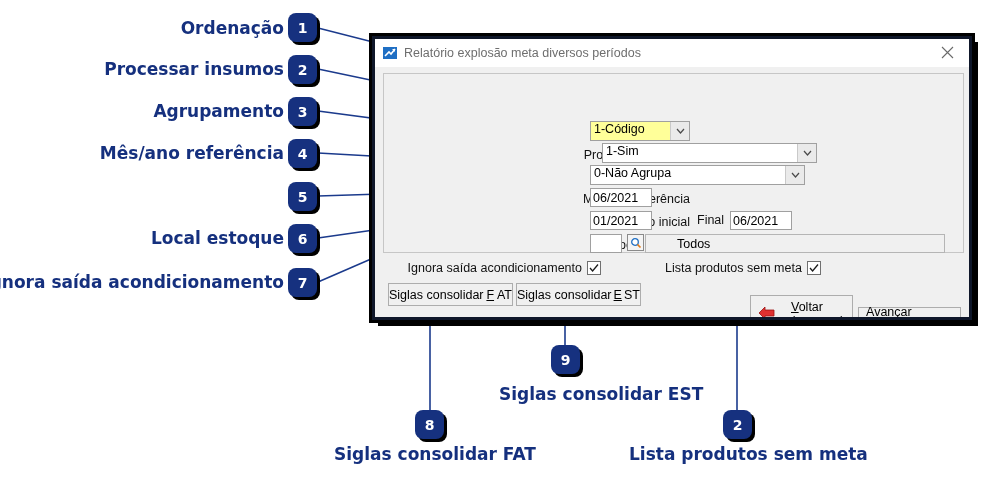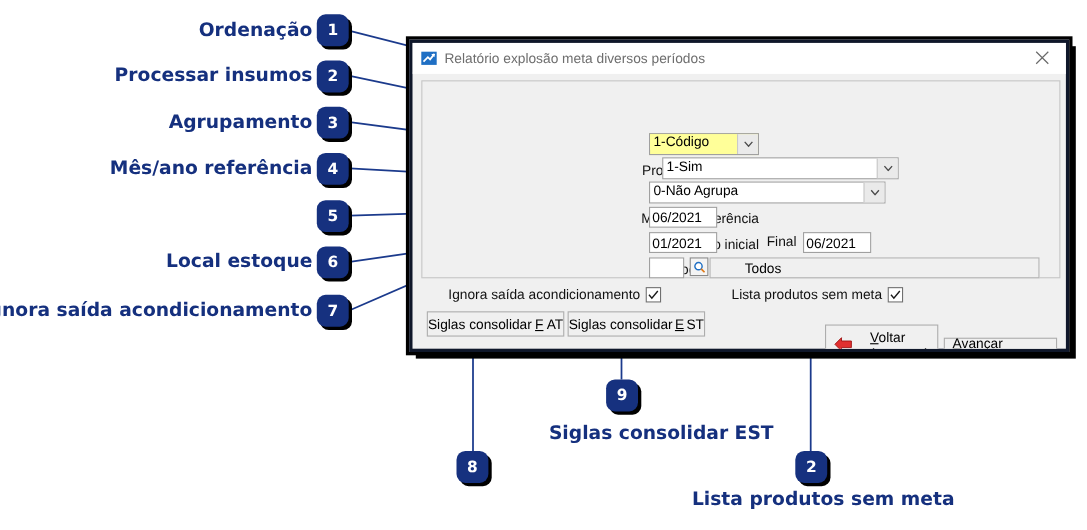--- a/index.html
+++ b/index.html
@@ -171,20 +171,21 @@
 
   <div class="badge" style="left:288px;top:182px;">5</div>
 
   <div class="ann-label right" style="left:284px;top:228px;">Local estoque</div>
   <div class="badge" style="left:288px;top:224px;">6</div>
 
   <div class="ann-label right" style="left:284px;top:272px;">Ignora saída acondicionamento</div>
   <div class="badge" style="left:288px;top:268px;">7</div>
 
   <div class="badge" style="left:415px;top:410px;">8</div>
+  <div class="ann-label" style="left:334px;top:444px;">Siglas consolidar FAT</div>
 
   <div class="badge" style="left:551px;top:345px;">9</div>
   <div class="ann-label" style="left:474px;top:384px;margin-left:25px;">Siglas consolidar EST</div>
 
   <div class="badge" style="left:723px;top:410px;">2</div>
   <div class="ann-label" style="left:629px;top:444px;">Lista produtos sem meta</div>
 
   <div id="win">
 
     <div id="titlebar">

